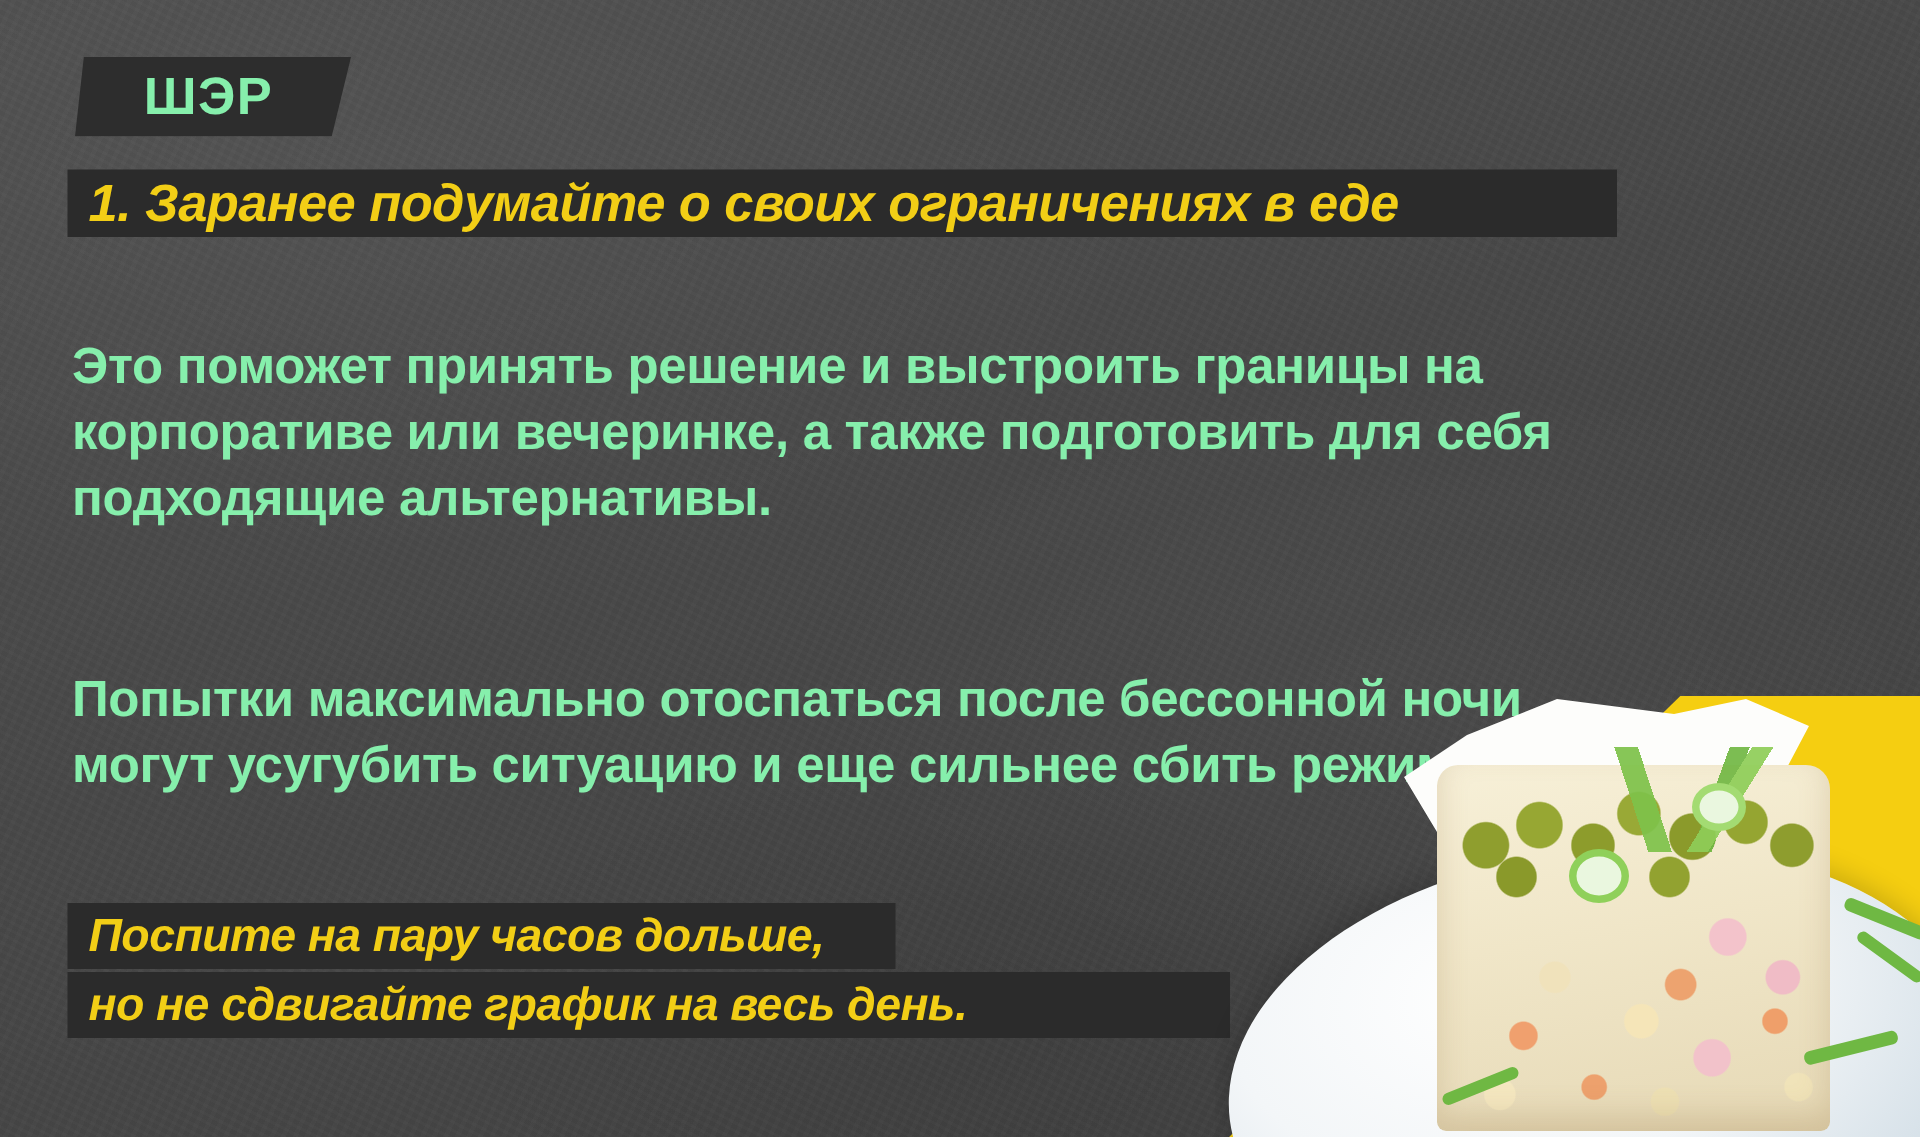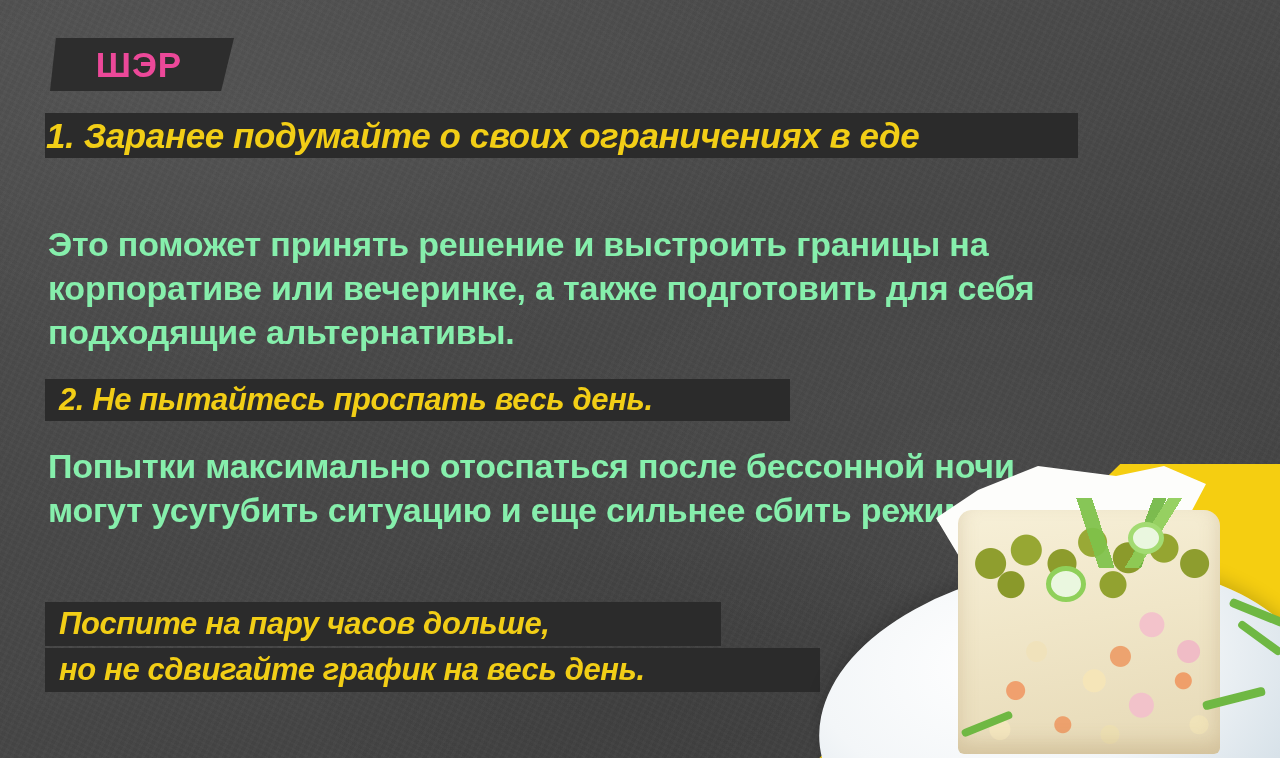--- a/index.html
+++ b/index.html
@@ -36,21 +36,21 @@
     top: 38px;
     width: 184px;
     height: 53px;
     background: #2d2d2d;
     clip-path: polygon(3.2% 0%, 100% 0%, 93% 100%, 0% 100%);
     display: flex;
     align-items: center;
     justify-content: center;
   }
   #logo-text {
-    color: #ec4899;
+    color: #86efac;
     font-size: 35px;
     font-weight: 800;
     letter-spacing: 1px;
     line-height: 1;
     transform: translateX(-3px);
     font-family: "Liberation Sans", sans-serif;
   }
 
   
   .hl-line {
@@ -59,26 +59,26 @@
     color: #F2CE16;
     font-style: italic;
     font-weight: 800;
     white-space: nowrap;
     display: flex;
     align-items: center;
     font-family: "Liberation Sans", sans-serif;
     letter-spacing: -0.4px;
   }
 
-  #h1-l1 { left: 45px;  top: 113px; height: 45px; width: 1033px; font-size: 35px; padding-left: 1px; box-sizing: border-box; }
+  #h1-l1 { left: 45px;  top: 113px; height: 45px; width: 1033px; font-size: 35px; padding-left: 14px; box-sizing: border-box; }
   #h1-l2 { left: 88px;  top: 161px; height: 45px; width: 272px;  font-size: 35px; padding-left: 14px; box-sizing: border-box; }
 
   #h2-l1 { left: 45px;  top: 379px; height: 42px; width: 745px;  font-size: 31px; padding-left: 14px; box-sizing: border-box; }
 
-  #h3-l1 { left: 45px;  top: 602px; height: 44px; width: 676px;  font-size: 31px; padding-left: 14px; box-sizing: border-box; }
+  #h3-l1 { left: 45px;  top: 602px; height: 44px; width: 552px;  font-size: 31px; padding-left: 14px; box-sizing: border-box; }
   #h3-l2 { left: 45px;  top: 648px; height: 44px; width: 775px;  font-size: 31px; padding-left: 14px; box-sizing: border-box; }
 
   
   .body-para {
     position: absolute;
     color: #86efac;
     font-weight: 700;
     font-size: 34px;
     line-height: 44px;
     font-family: "Liberation Sans", sans-serif;
@@ -205,21 +205,20 @@
   <div id="bg-texture"></div>
 
   <div id="logo-badge">
     <span id="logo-text">ШЭР</span>
   </div>
 
   <div class="hl-line" id="h1-l1">1. Заранее подумайте о своих ограничениях в еде</div>
 
   <div class="body-para" id="para1">Это поможет принять решение и выстроить границы на корпоративе или вечеринке, а также подготовить для себя подходящие альтернативы.</div>
 
-  <div class="hl-line" id="h2-l1">2. Не пытайтесь проспать весь день.</div>
 
   <div class="body-para" id="para2">Попытки максимально отоспаться после бессонной ночи могут усугубить ситуацию и еще сильнее сбить режим.</div>
 
   <div class="hl-line" id="h3-l1">Поспите на пару часов дольше,</div>
   <div class="hl-line" id="h3-l2">но не сдвигайте график на весь день.</div>
 
   <div id="photo-area">
     <div id="yellow-wedge"></div>
     <div id="plate"></div>
     <div id="napkin"></div>

